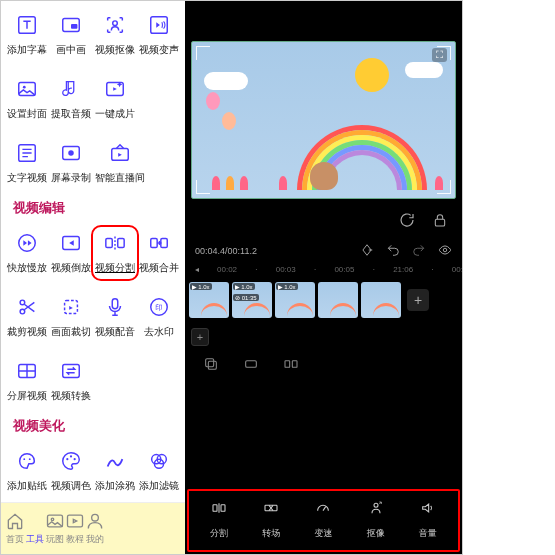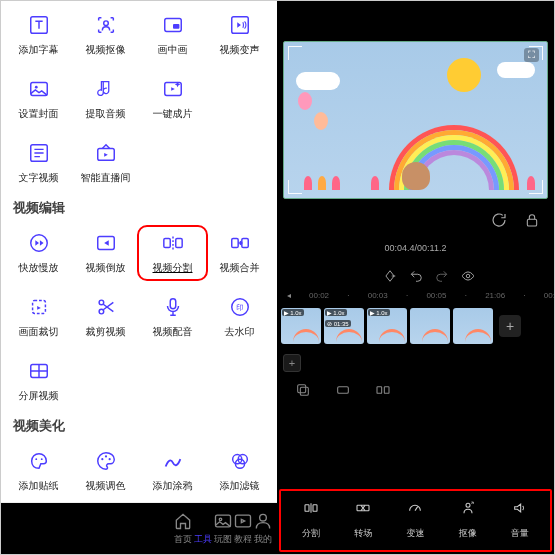--- a/index.html
+++ b/index.html
@@ -1,27 +1,27 @@
 <!DOCTYPE html>
 <html><head>
 <meta charset="utf-8">
 <style>
 * { margin: 0; padding: 0; box-sizing: border-box; }
 body { font-family: -apple-system, "PingFang SC", sans-serif; background: #fff; width: 555px; height: 555px; overflow: hidden; position: relative; }
-.container { display: flex; width: 555px; height: 555px; border: 1px solid #ccc; }
+.container { display: flex; width: 463px; height: 555px; border: 1px solid #ccc; }
 .left-panel { width: 278px; height: 100%; background: #fff; display: flex; flex-direction: column; }
 .right-panel { width: 277px; height: 100%; background: #000; display: flex; flex-direction: column; position: relative; }
 .tool-grid { display: grid; grid-template-columns: repeat(4, 1fr); padding: 8px 4px 4px 4px; gap: 4px 0; }
 .tool-item { display: flex; flex-direction: column; align-items: center; justify-content: center; padding: 4px 2px; }
 .tool-icon { width: 24px; height: 24px; display: flex; align-items: center; justify-content: center; color: #4d3dff; stroke: #4d3dff; }
 .tool-label { font-size: 10px; color: #222; margin-top: 6px; text-align: center; white-space: nowrap; }
-.section-title { font-size: 13px; font-weight: 600; color: #404040; padding: 6px 12px 2px 12px; }
+.section-title { font-size: 13px; font-weight: 600; color: #be185d; padding: 6px 12px 2px 12px; }
 .highlight-box { border: 2.5px solid #ff0000; border-radius: 10px; margin: -2px; text-decoration: underline; }
 .scroll-area { flex: 1; overflow: hidden; }
-.bottom-nav { display: flex; justify-content: flex-end; align-items: center; padding: 8px 4px; border-top: 1px solid #eee; background: #000000; }
+.bottom-nav { display: flex; justify-content: flex-start; align-items: center; padding: 8px 4px; border-top: 1px solid #eee; background: #fef9c3; }
 .nav-item { display: flex; flex-direction: column; align-items: center; gap: 2px; color: #888; }
 .nav-item.active { color: #4d3dff; }
 .nav-icon { width: 20px; height: 20px; display: flex; align-items: center; justify-content: center; }
 .nav-label { font-size: 9px; }
 
 .preview-area { position: relative; margin: 40px 6px 6px 6px; height: 158px; background: linear-gradient(180deg, #a8cae8 0%, #b8d4ed 100%); border: 1px solid #6a8; border-radius: 2px; overflow: hidden; }
 .sun { position: absolute; top: 16px; right: 66px; width: 34px; height: 34px; background: #ffcc33; border-radius: 50%; }
 .sun::before, .sun::after { content: ''; position: absolute; background: #ff9933; }
 .cloud { position: absolute; background: #fff; border-radius: 20px; }
 .cloud.c1 { top: 30px; left: 12px; width: 44px; height: 18px; }
@@ -40,21 +40,21 @@
 .tulip.t4 { right: 12px; } .tulip.t5 { right: 168px; }
 .corner-mark { position: absolute; width: 14px; height: 14px; border: 1.5px solid rgba(255,255,255,0.9); }
 .corner-mark.tl { top: 4px; left: 4px; border-right: none; border-bottom: none; }
 .corner-mark.tr { top: 4px; right: 4px; border-left: none; border-bottom: none; }
 .corner-mark.bl { bottom: 4px; left: 4px; border-right: none; border-top: none; }
 .corner-mark.br { bottom: 4px; right: 4px; border-left: none; border-top: none; }
 .fullscreen-chip { position: absolute; top: 6px; right: 8px; color: #fff; font-size: 10px; background: rgba(0,0,0,0.3); padding: 1px 4px; border-radius: 3px; }
 
 .controls-row { display: flex; align-items: center; justify-content: flex-end; gap: 16px; padding: 6px 14px; color: #aaa; }
 .controls-row svg { stroke: #aaa; }
-.playback-row { display: flex; align-items: center; padding: 4px 10px; color: #aaa; font-size: 9px; gap: 8px; flex-direction: column; }
+.playback-row { display: flex; align-items: center; padding: 4px 10px; color: #aaa; font-size: 9px; gap: 8px; }
 .playback-row .time { flex: 0 0 auto; }
 .playback-row .spacer { flex: 1; }
 .playback-icons { display: flex; gap: 12px; align-items: center; }
 .ruler { display: flex; gap: 18px; padding: 2px 10px; color: #666; font-size: 8px; overflow: hidden; }
 .timeline { display: flex; align-items: center; padding: 6px 4px; gap: 3px; position: relative; }
 .clip { position: relative; width: 40px; height: 36px; background: linear-gradient(#a8cae8, #b8d4ed); border-radius: 3px; overflow: hidden; flex-shrink: 0; }
 .clip-mini-rainbow { position: absolute; bottom: 2px; right: 2px; width: 26px; height: 13px; border-radius: 26px 26px 0 0; border-top: 3px solid #ff8866; }
 .clip-badge { position: absolute; top: 1px; left: 1px; font-size: 6px; background: rgba(0,0,0,0.6); color: #fff; padding: 0 2px; border-radius: 2px; }
 .clip-badge.b2 { top: 12px; }
 .add-btn { width: 22px; height: 22px; background: #222; color: #aaa; border-radius: 4px; display: flex; align-items: center; justify-content: center; font-size: 14px; flex-shrink: 0; margin-left: 3px; }
@@ -81,39 +81,39 @@
               <svg width="22" height="22" viewBox="0 0 24 24">
                 <rect x="3" y="3" width="18" height="18" rx="2"></rect>
                 <path d="M8 8h8M12 8v8"></path>
               </svg>
             </span>
           <span class="tool-label">添加字幕</span>
         </div>
         <div class="tool-item">
           <span class="tool-icon">
               <svg width="22" height="22" viewBox="0 0 24 24">
+                <rect x="3" y="5" width="18" height="14" rx="2"></rect>
+                <rect x="12" y="11" width="7" height="5" rx="1" fill="#4d3dff" stroke="none"></rect>
+              </svg>
+            </span>
+          <span class="tool-label">画中画</span>
+        </div>
+        <div class="tool-item">
+          <span class="tool-icon">
+              <svg width="22" height="22" viewBox="0 0 24 24">
                 <path d="M4 4l3 0M4 4l0 3M20 4l-3 0M20 4l0 3M4 20l3 0M4 20l0 -3M20 20l-3 0M20 20l0 -3"></path>
                 <circle cx="12" cy="10" r="2.5"></circle>
                 <path d="M8 18c0-3 2-4 4-4s4 1 4 4"></path>
               </svg>
             </span>
           <span class="tool-label">视频抠像</span>
         </div>
         <div class="tool-item">
           <span class="tool-icon">
               <svg width="22" height="22" viewBox="0 0 24 24">
-                <rect x="3" y="5" width="18" height="14" rx="2"></rect>
-                <rect x="12" y="11" width="7" height="5" rx="1" fill="#4d3dff" stroke="none"></rect>
-              </svg>
-            </span>
-          <span class="tool-label">画中画</span>
-        </div>
-        <div class="tool-item">
-          <span class="tool-icon">
-              <svg width="22" height="22" viewBox="0 0 24 24">
                 <rect x="3" y="3" width="18" height="18" rx="2"></rect>
                 <path d="M9 9l0 6 4-3z" fill="#4d3dff" stroke="none"></path>
                 <path d="M15 9c1 1 1 5 0 6M17 8c2 2 2 6 0 8" stroke-width="1.2"></path>
               </svg>
             </span>
           <span class="tool-label">视频变声</span>
         </div>
       </div>
 
       <div class="tool-grid">
@@ -153,20 +153,29 @@
               <svg width="22" height="22" viewBox="0 0 24 24">
                 <rect x="3" y="3" width="18" height="18" rx="2"></rect>
                 <path d="M7 8h10M7 12h10M7 16h6" stroke-width="1.4"></path>
               </svg>
             </span>
           <span class="tool-label">文字视频</span>
         </div>
         <div class="tool-item">
           <span class="tool-icon">
               <svg width="22" height="22" viewBox="0 0 24 24">
+                <rect x="3" y="5" width="18" height="14" rx="2"></rect>
+                <circle cx="12" cy="12" r="3" fill="#4d3dff" stroke="none"></circle>
+              </svg>
+            </span>
+          <span class="tool-label">屏幕录制</span>
+        </div>
+        <div class="tool-item">
+          <span class="tool-icon">
+              <svg width="22" height="22" viewBox="0 0 24 24">
                 <rect x="3" y="7" width="18" height="13" rx="2"></rect>
                 <path d="M8 7l4-4 4 4"></path>
                 <path d="M10 12l4 2-4 2z" fill="#4d3dff" stroke="none"></path>
               </svg>
             </span>
           <span class="tool-label">智能直播间</span>
         </div>
         <div></div>
       </div>
 
@@ -210,39 +219,39 @@
               </svg>
             </span>
           <span class="tool-label">视频合并</span>
         </div>
       </div>
 
       <div class="tool-grid">
         <div class="tool-item">
           <span class="tool-icon">
               <svg width="22" height="22" viewBox="0 0 24 24">
-                <rect x="5" y="5" width="14" height="14" rx="2" stroke-dasharray="3 2"></rect>
-                <path d="M10 11l4 2-4 2z" fill="#4d3dff" stroke="none"></path>
-              </svg>
-            </span>
-          <span class="tool-label">画面裁切</span>
-        </div>
-        <div class="tool-item">
-          <span class="tool-icon">
-              <svg width="22" height="22" viewBox="0 0 24 24">
                 <circle cx="7" cy="7" r="2.5"></circle>
                 <circle cx="7" cy="17" r="2.5"></circle>
                 <path d="M9 9l11 8M9 15l11-8"></path>
               </svg>
             </span>
           <span class="tool-label">裁剪视频</span>
         </div>
         <div class="tool-item">
           <span class="tool-icon">
               <svg width="22" height="22" viewBox="0 0 24 24">
+                <rect x="5" y="5" width="14" height="14" rx="2" stroke-dasharray="3 2"></rect>
+                <path d="M10 11l4 2-4 2z" fill="#4d3dff" stroke="none"></path>
+              </svg>
+            </span>
+          <span class="tool-label">画面裁切</span>
+        </div>
+        <div class="tool-item">
+          <span class="tool-icon">
+              <svg width="22" height="22" viewBox="0 0 24 24">
                 <rect x="9" y="3" width="6" height="11" rx="3"></rect>
                 <path d="M6 11a6 6 0 0 0 12 0M12 17v4M9 21h6"></path>
               </svg>
             </span>
           <span class="tool-label">视频配音</span>
         </div>
         <div class="tool-item">
           <span class="tool-icon">
               <svg width="22" height="22" viewBox="0 0 24 24">
                 <circle cx="12" cy="12" r="9"></circle>
@@ -255,20 +264,29 @@
 
       <div class="tool-grid">
         <div class="tool-item">
           <span class="tool-icon">
               <svg width="22" height="22" viewBox="0 0 24 24">
                 <rect x="3" y="5" width="18" height="14" rx="2"></rect>
                 <path d="M12 5v14M3 12h18"></path>
               </svg>
             </span>
           <span class="tool-label">分屏视频</span>
+        </div>
+        <div class="tool-item">
+          <span class="tool-icon">
+              <svg width="22" height="22" viewBox="0 0 24 24">
+                <rect x="3" y="5" width="18" height="14" rx="2"></rect>
+                <path d="M8 10h8l-2-2M16 14H8l2 2"></path>
+              </svg>
+            </span>
+          <span class="tool-label">视频转换</span>
         </div>
         <div></div>
       </div>
 
       <div class="section-title">视频美化</div>
 
       <div class="tool-grid">
         <div class="tool-item">
           <span class="tool-icon">
               <svg width="22" height="22" viewBox="0 0 24 24">

